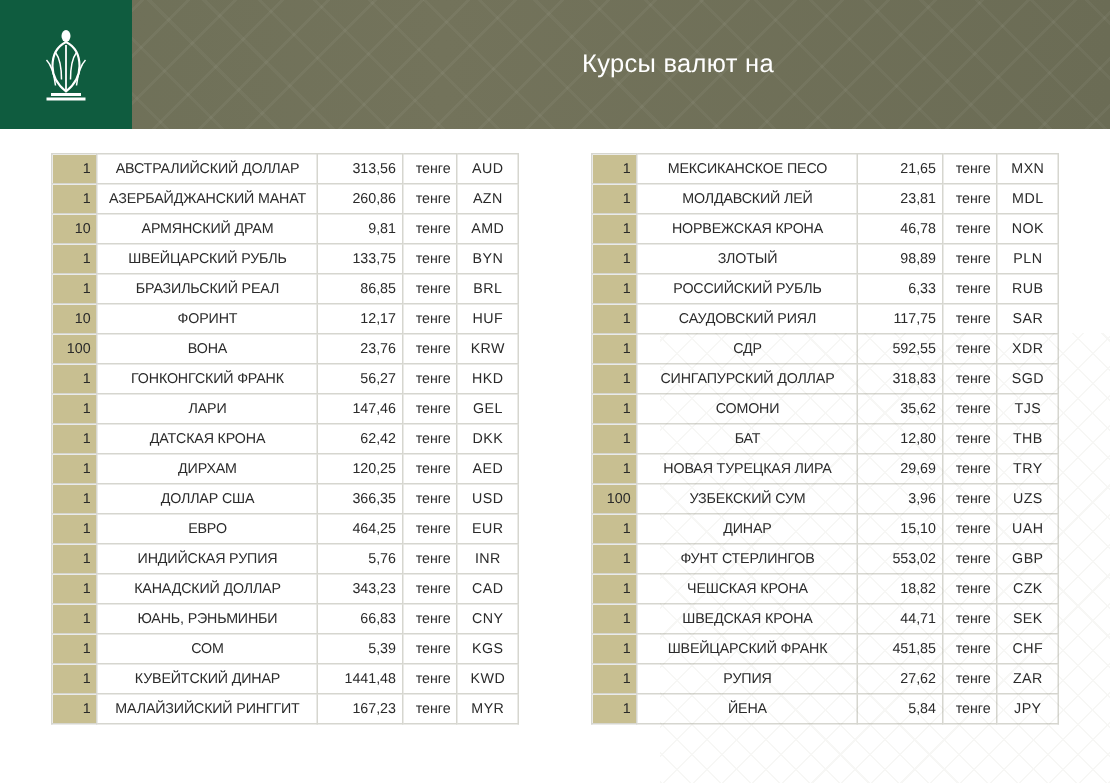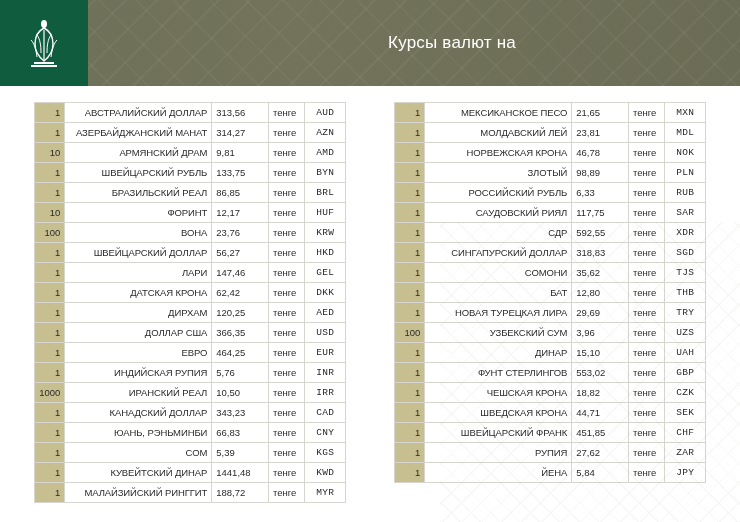--- a/index.html
+++ b/index.html
@@ -81,46 +81,46 @@
   }
   td.c-qty {
     width: 30px;
     text-align: right;
     background: #c8bf91;
     font-size: 9px;
     padding-right: 4px;
   }
   td.c-name {
     width: 145px;
+    text-align: center;
+    background: #ffffff;
+    font-size: 9px;
+    letter-spacing: -0.1px;
+  }
+  td.c-rate {
+    width: 56px;
     text-align: right;
     background: #ffffff;
     font-size: 9px;
-    letter-spacing: -0.1px;
-  }
-  td.c-rate {
-    width: 56px;
-    background: #ffffff;
-    font-size: 9px;
   }
   td.c-unit {
     width: 36px;
-    text-align: left;
+    text-align: right;
     background: #ffffff;
     color: #555;
     font-size: 8.5px;
     padding-left: 4px;
   }
   td.c-code {
     width: 40px;
     text-align: center;
     background: #ffffff;
     color: #444;
     font-size: 9px;
     letter-spacing: 0.3px;
-    font-family: Liberation Mono, monospace;
   }
 
   
   .bg-ornament {
     position: absolute;
     right: 0; bottom: 0;
     width: 300px; height: 300px;
     opacity: 0.05;
     pointer-events: none;
     background:
@@ -163,21 +163,21 @@
         <tr>
             <td class="c-qty">1</td>
             <td class="c-name">АВСТРАЛИЙСКИЙ ДОЛЛАР</td>
             <td class="c-rate">313,56</td>
             <td class="c-unit">тенге</td>
             <td class="c-code">AUD</td>
           </tr>
         <tr>
             <td class="c-qty">1</td>
             <td class="c-name">АЗЕРБАЙДЖАНСКИЙ МАНАТ</td>
-            <td class="c-rate">314,27</td>
+            <td class="c-rate">260,86</td>
             <td class="c-unit">тенге</td>
             <td class="c-code">AZN</td>
           </tr>
         <tr>
             <td class="c-qty">10</td>
             <td class="c-name">АРМЯНСКИЙ  ДРАМ</td>
             <td class="c-rate">9,81</td>
             <td class="c-unit">тенге</td>
             <td class="c-code">AMD</td>
           </tr>
@@ -204,21 +204,21 @@
           </tr>
         <tr>
             <td class="c-qty">100</td>
             <td class="c-name">ВОНА</td>
             <td class="c-rate">23,76</td>
             <td class="c-unit">тенге</td>
             <td class="c-code">KRW</td>
           </tr>
         <tr>
             <td class="c-qty">1</td>
-            <td class="c-name">ШВЕЙЦАРСКИЙ ДОЛЛАР</td>
+            <td class="c-name">ГОНКОНГСКИЙ ФРАНК</td>
             <td class="c-rate">56,27</td>
             <td class="c-unit">тенге</td>
             <td class="c-code">HKD</td>
           </tr>
         <tr>
             <td class="c-qty">1</td>
             <td class="c-name">ЛАРИ</td>
             <td class="c-rate">147,46</td>
             <td class="c-unit">тенге</td>
             <td class="c-code">GEL</td>
@@ -252,27 +252,20 @@
             <td class="c-code">EUR</td>
           </tr>
         <tr>
             <td class="c-qty">1</td>
             <td class="c-name">ИНДИЙСКАЯ РУПИЯ</td>
             <td class="c-rate">5,76</td>
             <td class="c-unit">тенге</td>
             <td class="c-code">INR</td>
           </tr>
         <tr>
-            <td class="c-qty">1000</td>
-            <td class="c-name">ИРАНСКИЙ РЕАЛ</td>
-            <td class="c-rate">10,50</td>
-            <td class="c-unit">тенге</td>
-            <td class="c-code">IRR</td>
-          </tr>
-        <tr>
             <td class="c-qty">1</td>
             <td class="c-name">КАНАДСКИЙ ДОЛЛАР</td>
             <td class="c-rate">343,23</td>
             <td class="c-unit">тенге</td>
             <td class="c-code">CAD</td>
           </tr>
         <tr>
             <td class="c-qty">1</td>
             <td class="c-name">ЮАНЬ, РЭНЬМИНБИ</td>
             <td class="c-rate">66,83</td>
@@ -289,21 +282,21 @@
         <tr>
             <td class="c-qty">1</td>
             <td class="c-name">КУВЕЙТСКИЙ ДИНАР</td>
             <td class="c-rate">1441,48</td>
             <td class="c-unit">тенге</td>
             <td class="c-code">KWD</td>
           </tr>
         <tr>
             <td class="c-qty">1</td>
             <td class="c-name">МАЛАЙЗИЙСКИЙ РИНГГИТ</td>
-            <td class="c-rate">188,72</td>
+            <td class="c-rate">167,23</td>
             <td class="c-unit">тенге</td>
             <td class="c-code">MYR</td>
           </tr>
       </tbody>
     </table>
   </div>
 
   <div class="col">
     <table class="rates">
       <tbody>

